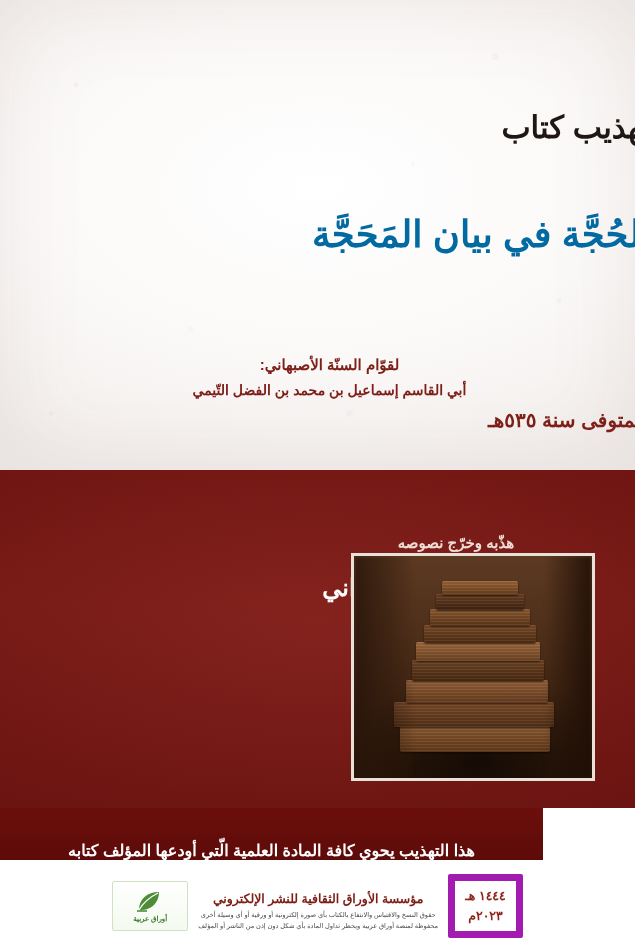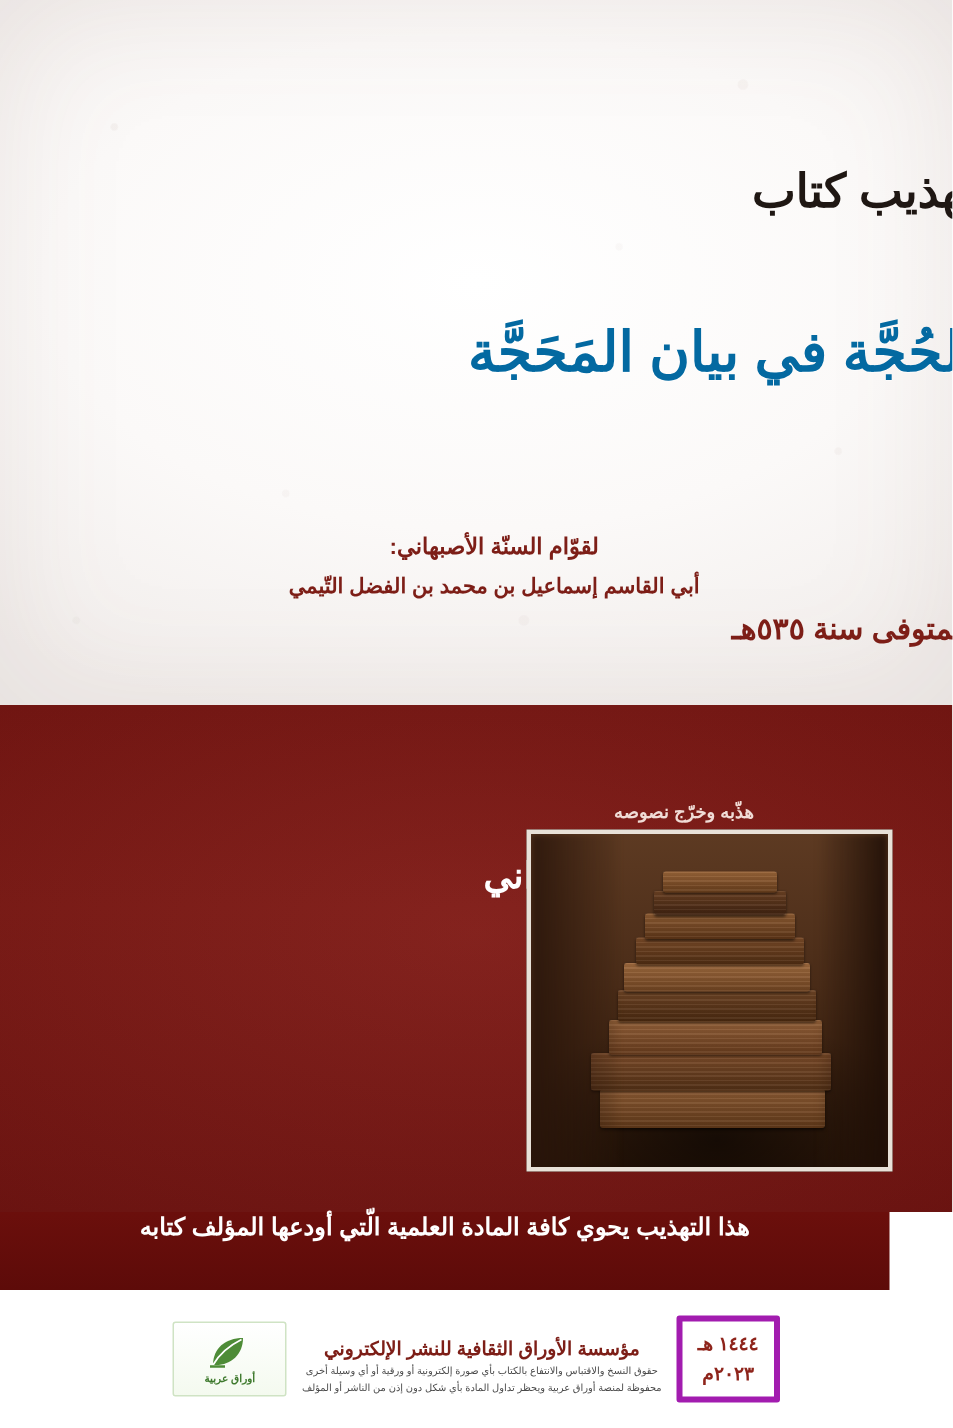--- a/index.html
+++ b/index.html
@@ -108,21 +108,21 @@
   .editor-block {
     position: absolute;
     right: 24px;
     top: 534px;
     width: 310px;
     text-align: center;
     color: #ffffff;
     z-index: 3;
   }
   .ed-label {
-    font-size: 12px;
+    font-size: 15px;
     font-weight: bold;
     color: #f0dcd6;
     margin-bottom: 22px;
   }
   .ed-name {
     font-size: 24px;
     font-weight: bold;
     color: #ffffff;
     margin-bottom: 30px;
     letter-spacing: 0px;
@@ -177,25 +177,25 @@
     right: 0; top: 0; width: 46px; height: 100%;
     background: linear-gradient(270deg, rgba(30,14,6,0.9), rgba(60,35,18,0.05));
     filter: blur(2px);
   }
 
   
   .strip {
     position: absolute;
     left: 0;
     top: 808px;
-    width: 593px;
+    width: 543px;
     height: 52px;
     background: linear-gradient(180deg, #6b0f0c 0%, #5d0b09 100%);
     display: flex;
-    align-items: flex-start;
+    align-items: flex-end;
     justify-content: center;
   }
   .strip-text {
     color: #ffffff;
     font-size: 16px;
     font-weight: bold;
     text-align: center;
   }
 
   
@@ -210,21 +210,21 @@
     align-items: center;
     justify-content: center;
   }
   .footer-inner {
     display: flex;
     align-items: center;
     gap: 10px;
     direction: rtl;
   }
   .year-box {
-    border: 4px solid #a21caf;
+    border: 7px solid #a21caf;
     color: #8e241b;
     font-size: 12.5px;
     font-weight: bold;
     text-align: center;
     padding: 5px 10px;
     line-height: 1.6;
     border-radius: 2px;
   }
   .pub-block {
     text-align: center;

